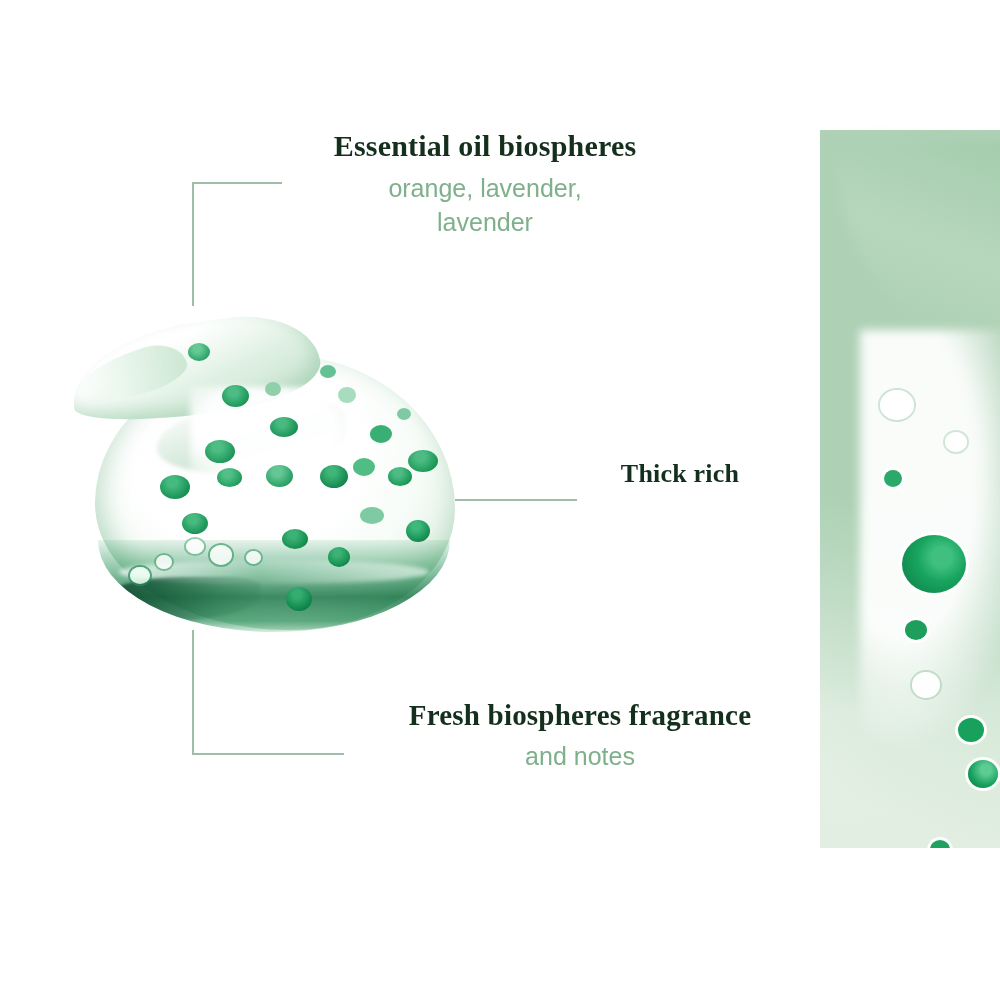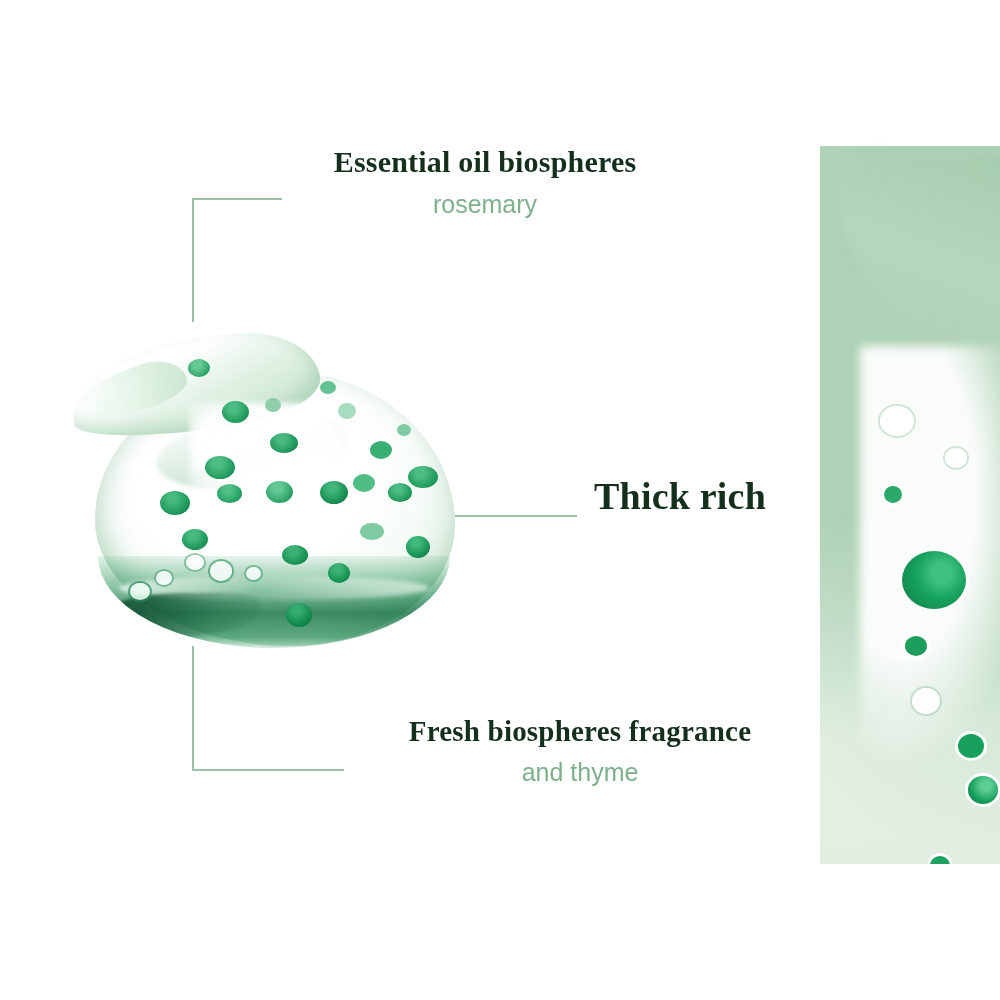--- a/index.html
+++ b/index.html
@@ -2,21 +2,21 @@
 <html><head>
 <meta charset="utf-8">
 <style>
   html,body{margin:0;padding:0;}
   body{
     width:1000px;height:1000px;
     background:#ffffff;
     font-family:"Liberation Sans", sans-serif;
     overflow:hidden;
   }
-  .stage{position:relative;width:1000px;height:848px;overflow:hidden;background:#fff;margin-top:16px;}
+  .stage{position:relative;width:1000px;height:848px;overflow:hidden;background:#fff;}
 
   
   .bg-photo{position:absolute;inset:0;overflow:hidden;}
 
   
   .gel-right{
     position:absolute;left:820px;top:130px;width:200px;height:870px;
     background:
       radial-gradient(circle at 30% 12%, rgba(168,206,176,.85) 0 34%, rgba(168,206,176,0) 62%),
       radial-gradient(circle at 120% 30%, rgba(205,228,209,.9) 0 40%, rgba(205,228,209,0) 70%),
@@ -125,21 +125,21 @@
     font-family:"Liberation Sans", sans-serif;
     font-weight:300;
     color:#7fb08c;
     line-height:1.35;
   }
   #block-oil{left:180px;top:128px;width:610px;}
   #block-oil .head{font-size:30px;}
   #block-oil .sub{font-size:25px;margin-top:8px;}
 
   #block-lather{left:545px;top:458px;width:270px;}
-  #block-lather .head{font-size:38px;}
+  #block-lather .head{font-size:26px;}
 
   #block-fragrance{left:265px;top:698px;width:630px;}
   #block-fragrance .head{font-size:29px;}
   #block-fragrance .sub{font-size:25px;margin-top:7px;}
 </style>
 </head>
 <body>
 
 <div class="stage">
 
@@ -219,30 +219,31 @@
   <div class="conn conn-v" style="left:192px;top:182px;height:124px;"></div>
 
   <div class="conn conn-h" style="left:455px;top:499px;width:122px;"></div>
 
   <div class="conn conn-v" style="left:192px;top:630px;height:124px;"></div>
   <div class="conn conn-h" style="left:192px;top:753px;width:152px;"></div>
 
   <div class="txt" id="block-oil">
     <div class="head">Essential oil biospheres</div>
     <div class="sub">
-      <div>rosemary</div>
+      <div>orange, lavender,</div>
+      <div>lavender</div>
     </div>
   </div>
 
   <div class="txt" id="block-lather">
     <div class="head">
       <div>Thick rich</div>
     </div>
   </div>
 
   <div class="txt" id="block-fragrance">
     <div class="head">Fresh biospheres fragrance</div>
     <div class="sub">
-      <div>and thyme</div>
+      <div>and notes</div>
     </div>
   </div>
 
 </div>
 
 </body></html>

